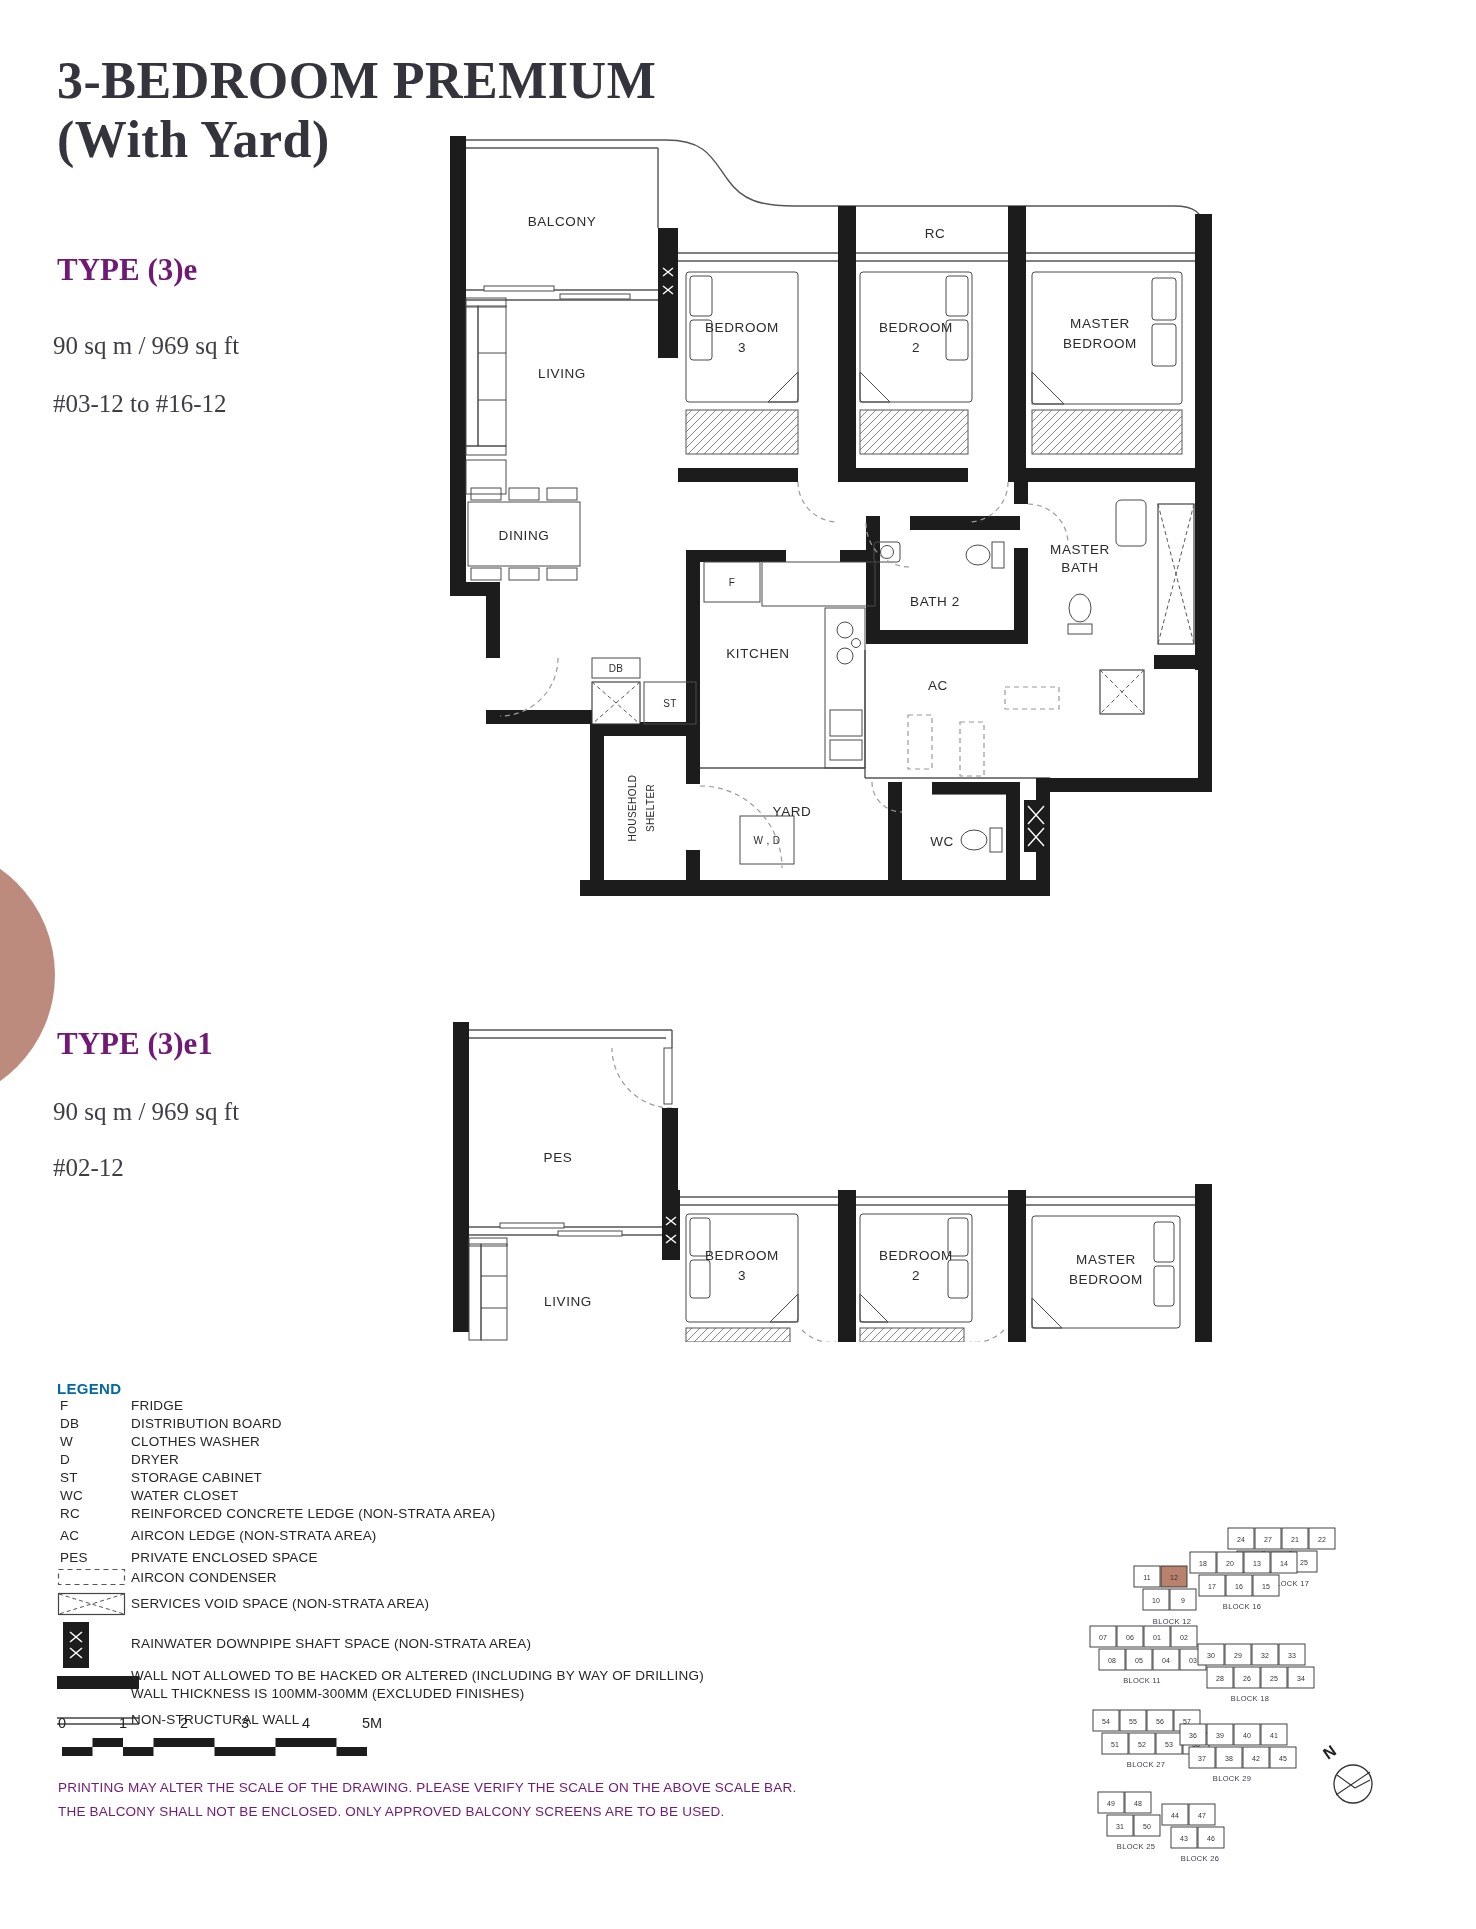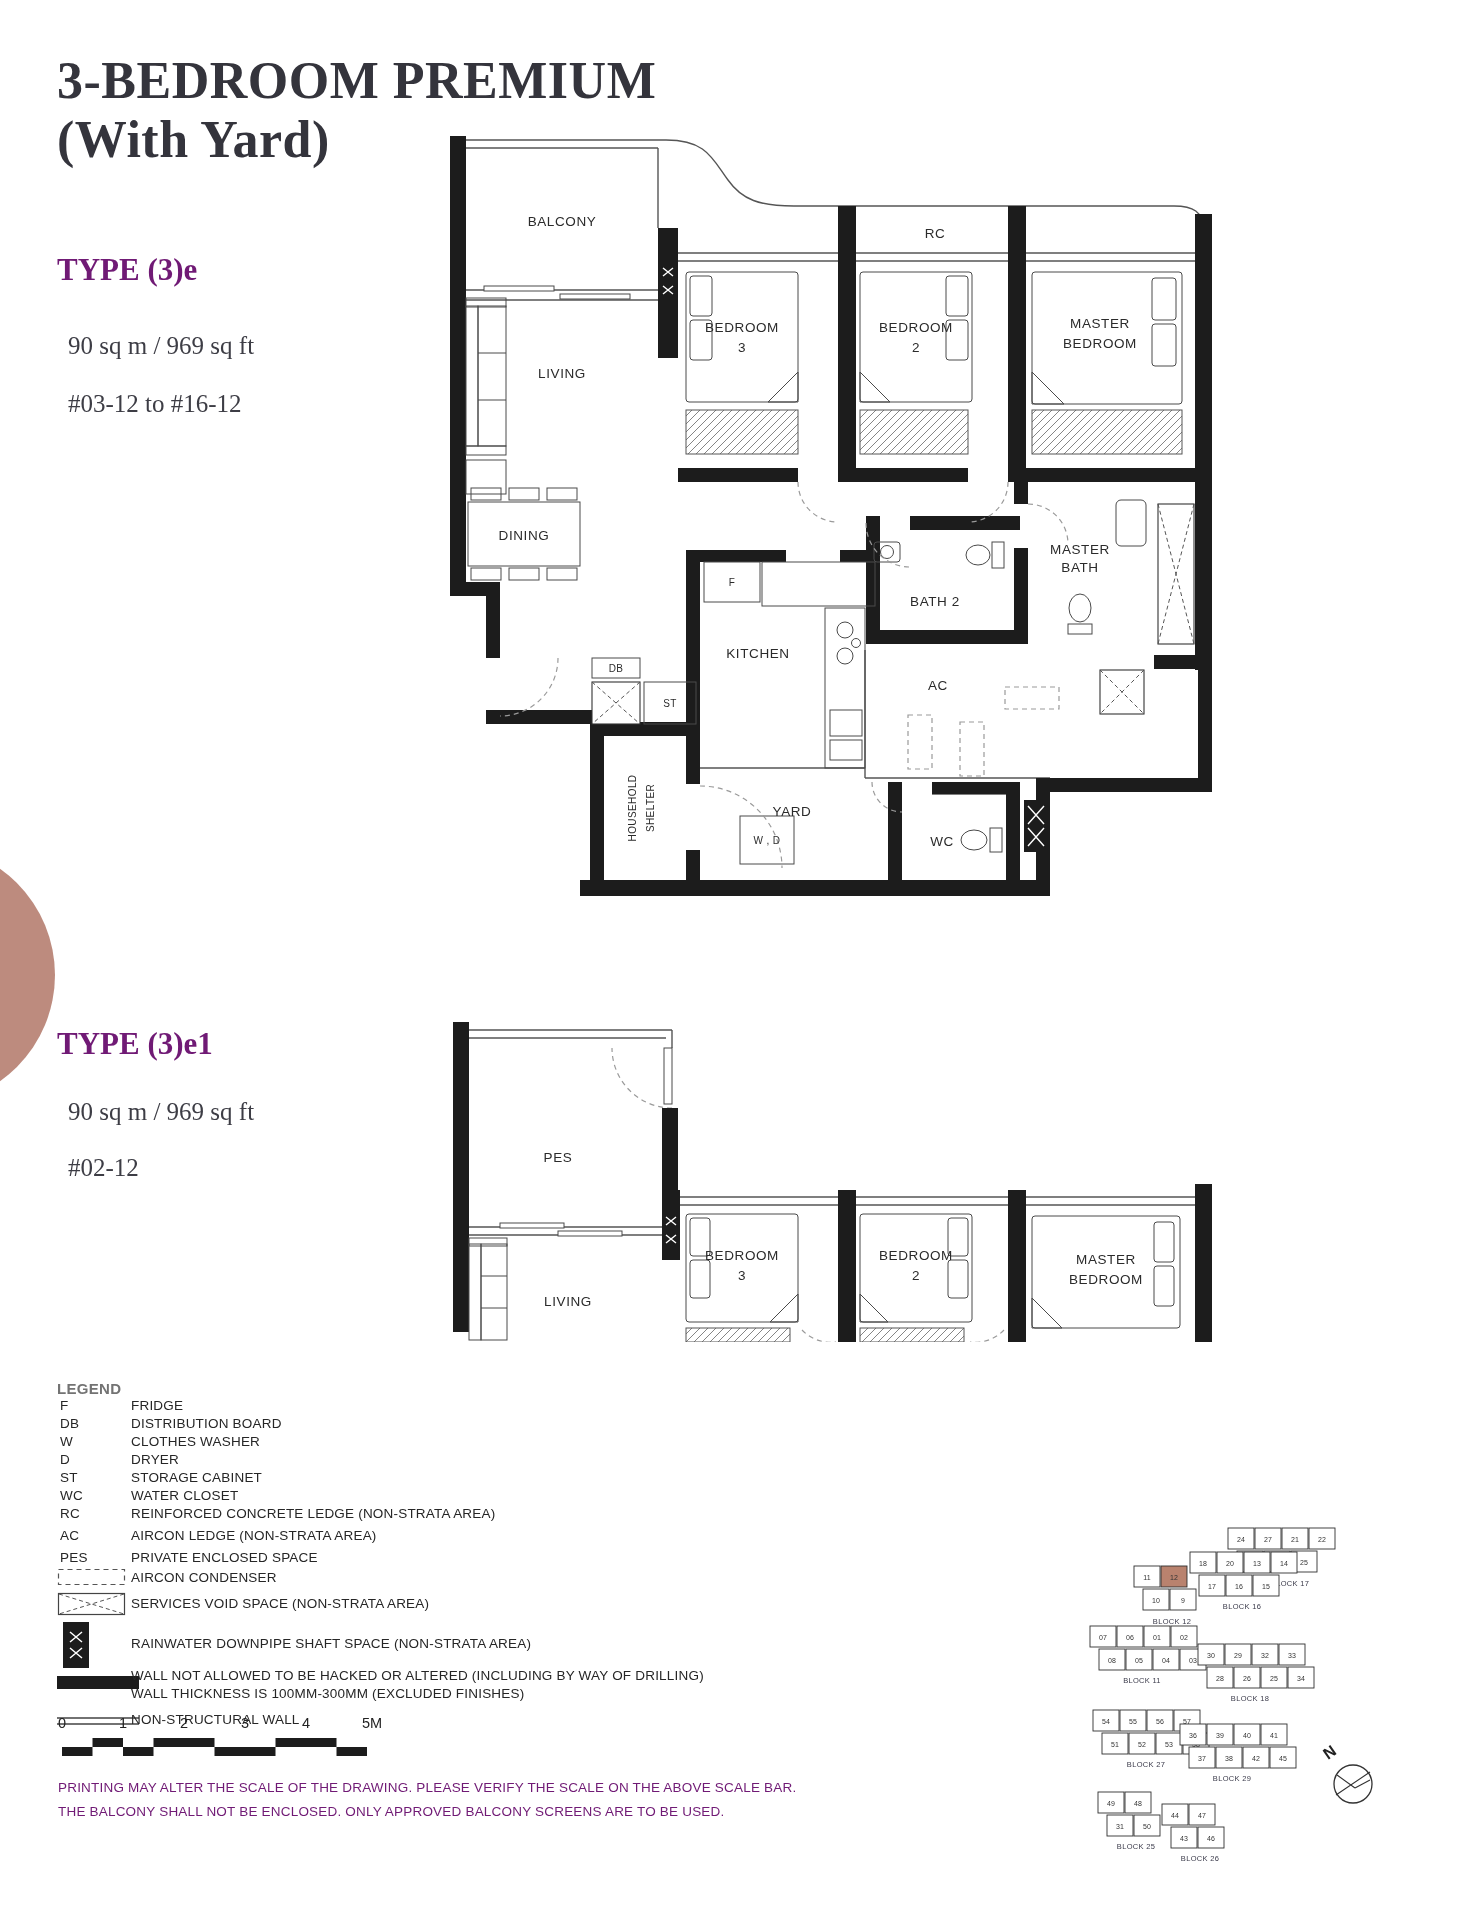--- a/index.html
+++ b/index.html
@@ -4,28 +4,28 @@
 <style>
   html,body{margin:0;padding:0;background:#ffffff;}
   .page{position:relative;width:1476px;height:1929px;background:#fff;overflow:hidden;
         font-family:"Liberation Sans",sans-serif;color:#222;}
   .accent-circle{position:absolute;left:-205px;top:845px;width:260px;height:260px;
         border-radius:50%;}
   .page-title{position:absolute;left:57px;top:52px;font-family:"Liberation Serif",serif;
         font-weight:700;font-size:52px;line-height:1.13;color:#34343c;letter-spacing:.5px;white-space:pre-line;}
   .type-heading{position:absolute;left:57px;font-family:"Liberation Serif",serif;
         font-weight:700;font-size:31px;color:#701a75;}
-  .meta-line{position:absolute;left:68px;font-family:"Liberation Serif",serif;
+  .meta-line{position:absolute;left:53px;font-family:"Liberation Serif",serif;
         font-size:25px;color:#3d3d45;}
   .plan-svg{position:absolute;}
   svg text{font-family:"Liberation Sans",sans-serif;}
   .rl{font-size:13.5px;letter-spacing:.6px;fill:#2b2b2b;text-anchor:middle;}
   .rs{font-size:10px;letter-spacing:.4px;fill:#2b2b2b;text-anchor:middle;}
   .legend{position:absolute;left:57px;top:1380px;width:760px;}
-  .legend-title{position:absolute;left:0;top:0;font-size:15px;font-weight:700;color:#737373;letter-spacing:.3px;}
+  .legend-title{position:absolute;left:0;top:0;font-size:15px;font-weight:700;color:#0369a1;letter-spacing:.3px;}
   .lg-row{position:absolute;font-size:13.5px;color:#262626;letter-spacing:.2px;white-space:nowrap;}
   .lg-abbr{position:absolute;left:3px;top:0;}
   .lg-desc{position:absolute;left:74px;top:0;}
   .lg-sym{position:absolute;left:0;}
   .notes{position:absolute;left:58px;width:900px;font-size:13.5px;color:#701a75;letter-spacing:.2px;white-space:nowrap;}
   .wall{fill:#1c1c1c;}
   .thin{stroke:#555;stroke-width:1.4;fill:none;}
   .fx{stroke:#4a4a4a;stroke-width:1;fill:none;}
   .fxf{stroke:#4a4a4a;stroke-width:1;fill:#fff;}
   .dash{stroke:#9a9a9a;stroke-width:1.2;fill:none;stroke-dasharray:5 4;}

